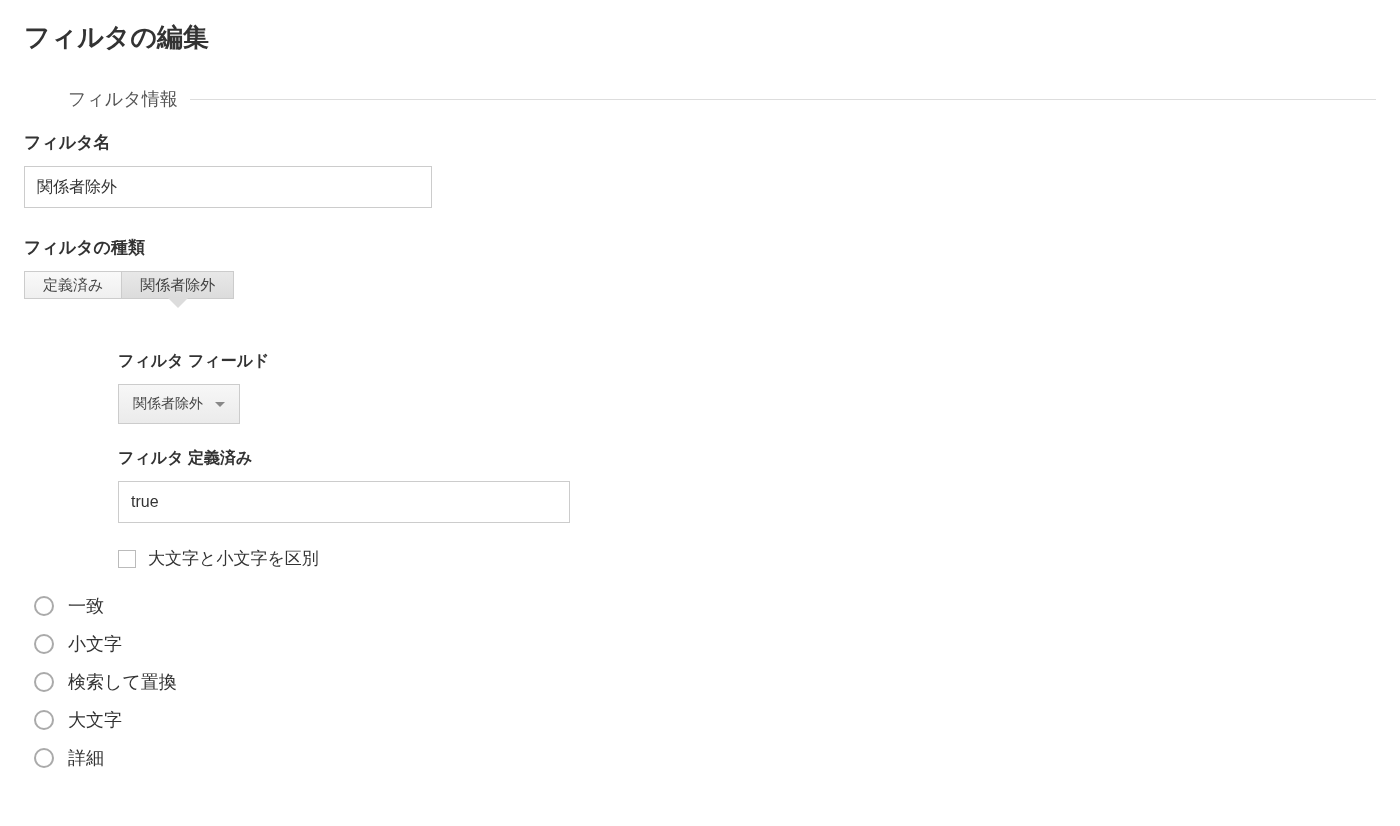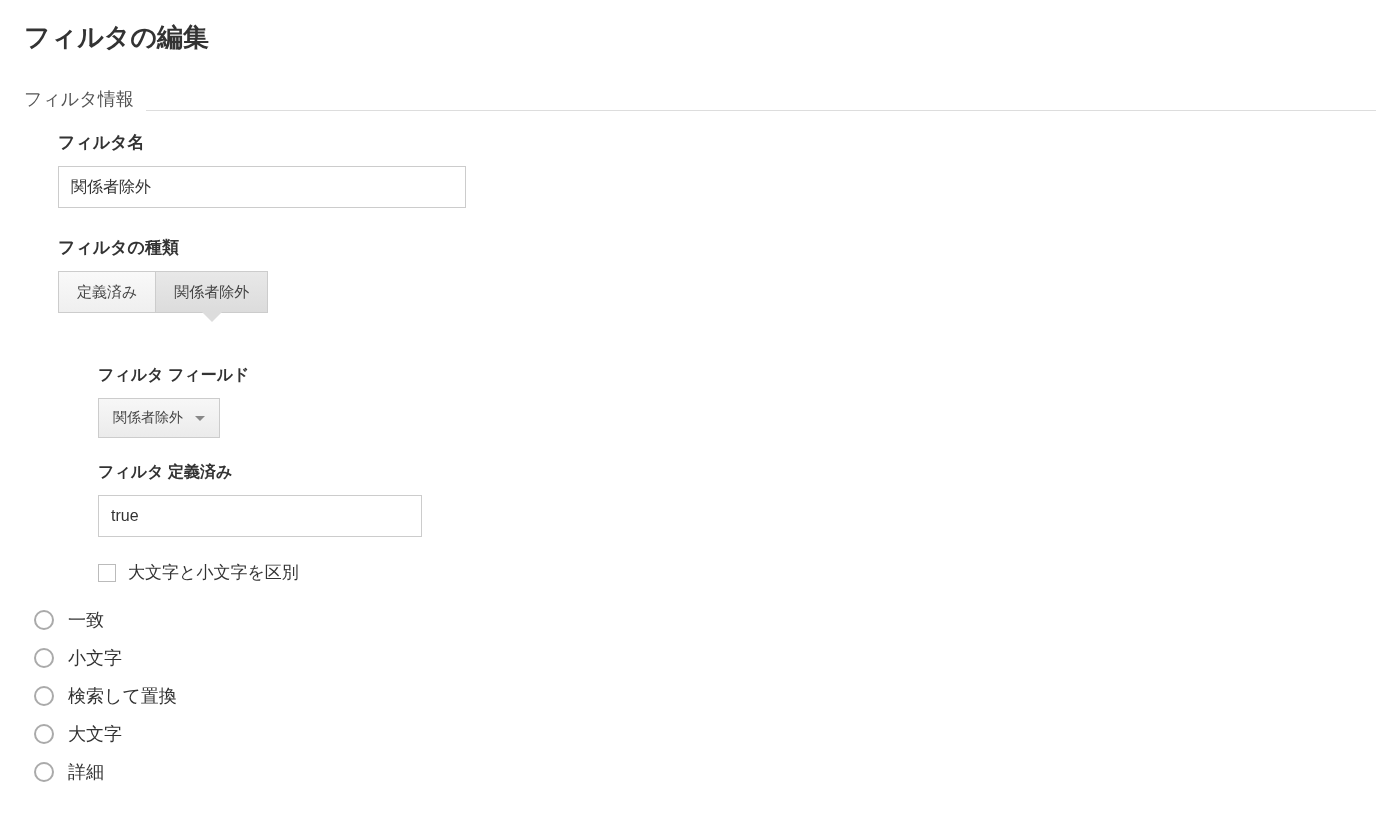--- a/index.html
+++ b/index.html
@@ -14,22 +14,23 @@
       padding: 20px 24px;
     }
     .page-title {
       font-size: 26px;
       font-weight: 700;
       color: #333;
       margin-bottom: 32px;
     }
     .section-header {
       display: flex;
-      align-items: flex-end;
+      align-items: center;
       margin-bottom: 20px;
+      margin-left: 44px;
     }
     .section-header-text {
       font-size: 18px;
       color: #555;
       font-weight: 400;
       white-space: nowrap;
     }
     .section-header-line {
       flex: 1;
       height: 1px;
@@ -46,29 +47,28 @@
       width: 408px;
       height: 42px;
       border: 1px solid #ccc;
       padding: 0 12px;
       font-size: 16px;
       color: #333;
       background: #fff;
     }
     .field-group {
       margin-bottom: 28px;
-      margin-left: 34px;
     }
     .toggle-group {
       display: inline-flex;
       margin-bottom: 24px;
       position: relative;
     }
     .toggle-btn {
-      height: 42px;
+      height: 28px;
       padding: 0 18px;
       font-size: 15px;
       color: #444;
       border: 1px solid #ccc;
       background: linear-gradient(to bottom, #f9f9f9, #efefef);
       cursor: pointer;
       display: inline-flex;
       align-items: center;
     }
     .toggle-btn + .toggle-btn {
@@ -116,21 +116,21 @@
       width: 10px;
       height: 10px;
       background: #555;
       border-radius: 50%;
     }
     .radio-label {
       font-size: 18px;
       color: #333;
     }
     .exclude-subfields {
-      margin-left: 64px;
+      margin-left: 84px;
       margin-top: 4px;
       margin-bottom: 24px;
     }
     .sub-field-group {
       margin-bottom: 24px;
     }
     .sub-label {
       font-size: 16px;
       font-weight: 700;
       color: #333;
@@ -149,21 +149,21 @@
     }
     .dropdown-caret {
       margin-left: 12px;
       width: 0;
       height: 0;
       border-left: 5px solid transparent;
       border-right: 5px solid transparent;
       border-top: 5px solid #888;
     }
     .pattern-input {
-      width: 324px;
+      width: 452px;
       height: 42px;
       border: 1px solid #ccc;
       padding: 0 12px;
       font-size: 16px;
       color: #333;
       background: #fff;
     }
     .checkbox-row {
       display: flex;
       align-items: center;

